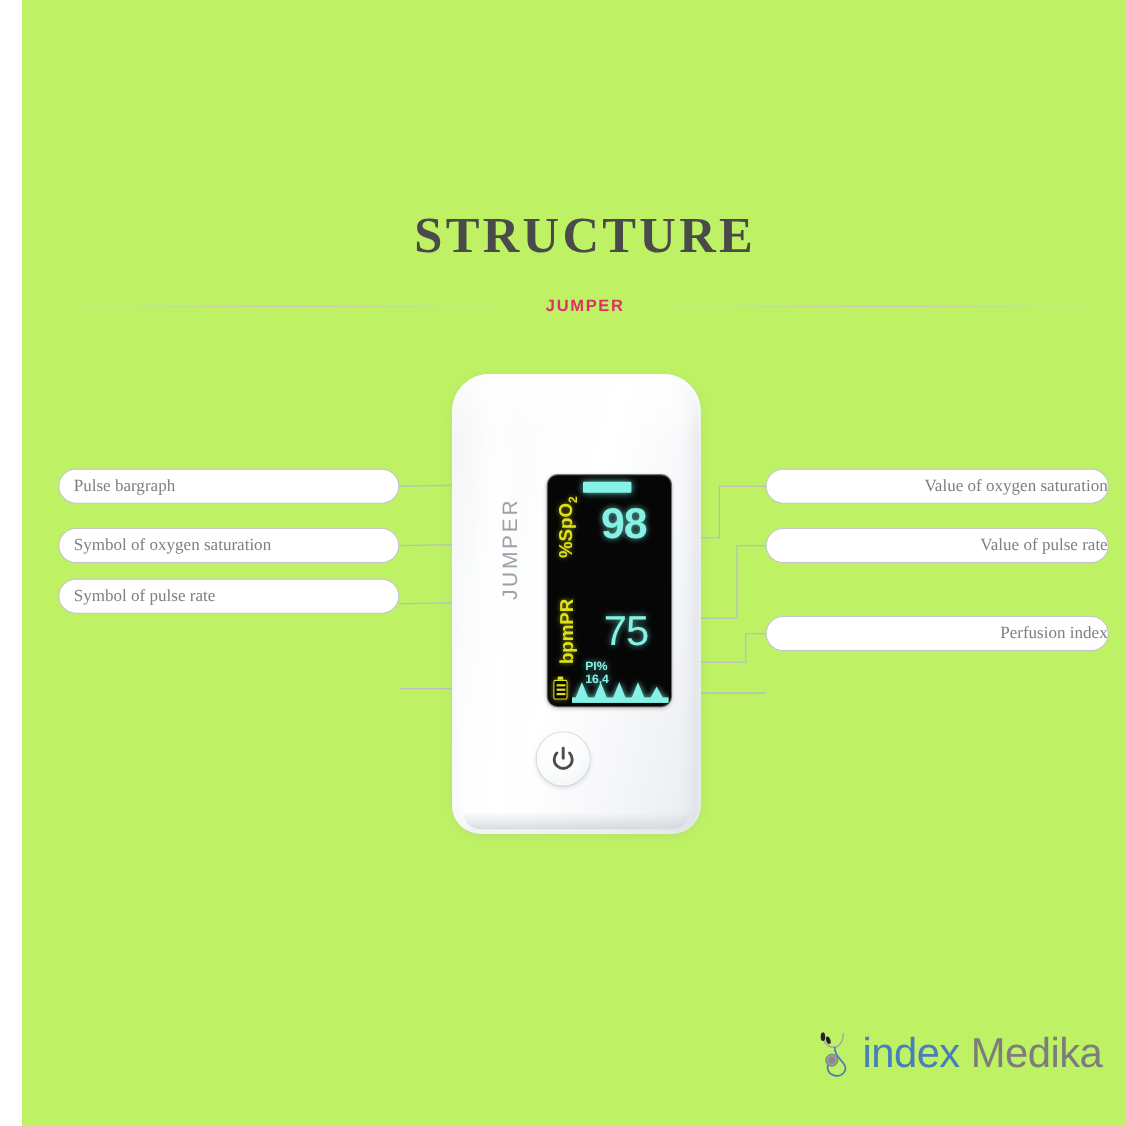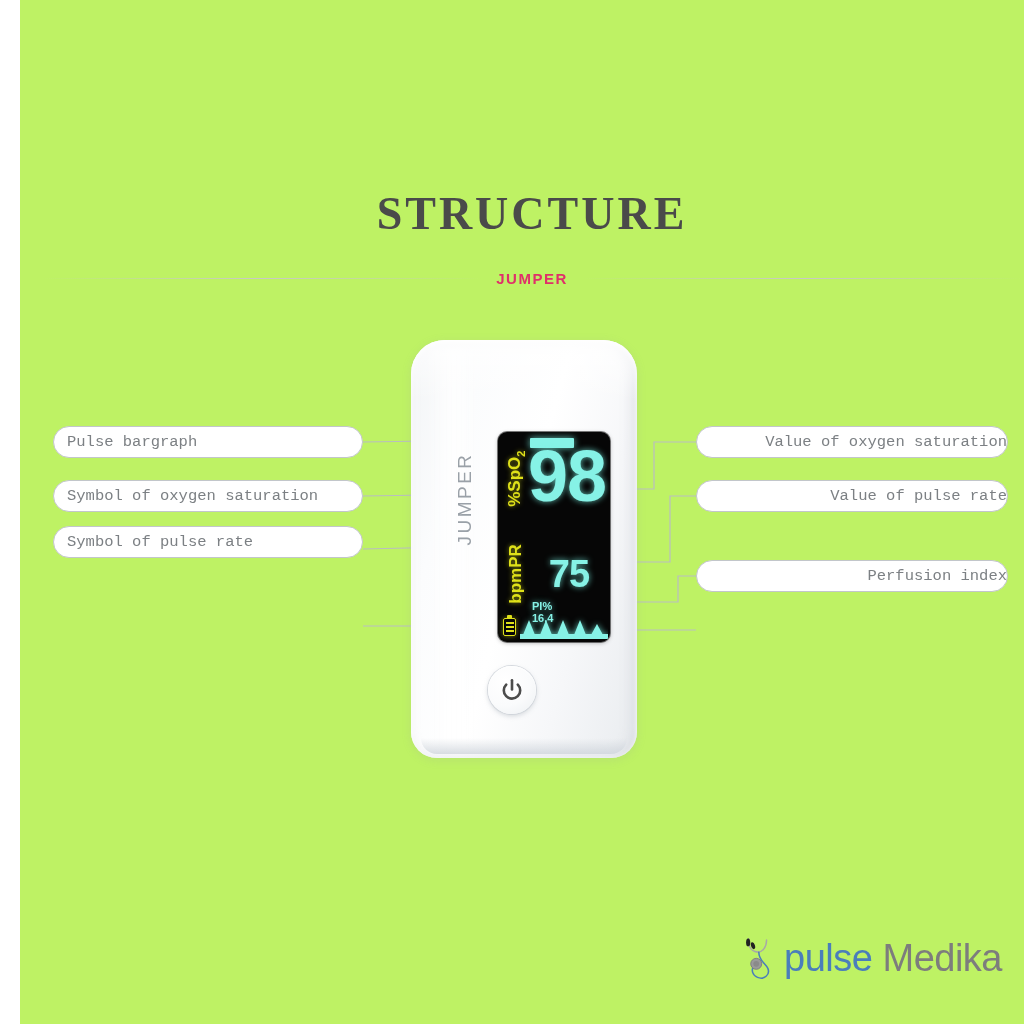--- a/index.html
+++ b/index.html
@@ -149,33 +149,33 @@
     font-size: 17px;
     font-weight: 700;
     white-space: nowrap;
   }
   #spo2-value {
     position: absolute;
     left: 30px; top: 17px;
     width: 78px;
     text-align: center;
     font-family: "Liberation Sans", sans-serif;
-    font-size: 72px;
+    font-size: 39px;
     font-weight: 700;
     line-height: 55px;
     letter-spacing: -1px;
   }
   #pr-value {
     position: absolute;
     left: 34px; top: 122px;
     width: 74px;
     text-align: center;
     font-family: "Liberation Sans", sans-serif;
     font-size: 38px;
-    font-weight: 700;
+    font-weight: 400;
     line-height: 40px;
     letter-spacing: -1px;
   }
   #pi-row {
     position: absolute;
     left: 34px; top: 168px;
     width: 76px;
     display: flex;
     align-items: baseline;
     justify-content: space-between;
@@ -232,21 +232,21 @@
   
   .pill {
     position: absolute;
     box-sizing: border-box;
     height: 32px;
     border: 1px solid #c2c6ca;
     border-radius: 16px;
     background: #ffffff;
     display: flex;
     align-items: center;
-    font-family: Liberation Mono, monospace;
+    font-family: Liberation Serif, serif;
     font-size: 15.5px;
     color: #7c8084;
     white-space: nowrap;
   }
   .pill.left  { justify-content: flex-start; padding-left: 13px; }
   .pill.right { justify-content: flex-end; padding-left: 18px; }
 
   
   #connectors {
     position: absolute;
@@ -390,16 +390,16 @@
 
   <div id="watermark">
     <svg width="62" height="72" viewBox="0 0 62 72">
       <path d="M10,6 C10,6 8,22 20,26 C32,30 38,18 38,8" fill="none" stroke="#a8a8a8" stroke-width="2.2" stroke-linecap="round"></path>
       <ellipse cx="9.5" cy="12" rx="3.2" ry="6" fill="#222222"></ellipse>
       <ellipse cx="17" cy="17" rx="3" ry="5.5" fill="#222222" transform="rotate(-18 17 17)"></ellipse>
       <path d="M26,27 C26,40 36,44 40,52 C44,62 34,70 24,66 C16,63 14,54 18,49" fill="none" stroke="#4a7ebb" stroke-width="2.4" stroke-linecap="round"></path>
       <circle cx="22" cy="45" r="8.5" fill="#9a9a9a" stroke="#7d7d7d" stroke-width="1.4"></circle>
       <circle cx="22" cy="45" r="4.5" fill="#8a8a8a"></circle>
     </svg>
-    <div id="wm-text"><span class="g1">pulse</span><span class="g2"> Medika</span></div>
+    <div id="wm-text"><span class="g1">index</span><span class="g2"> Medika</span></div>
   </div>
 
 </div>
 
 </body></html>

